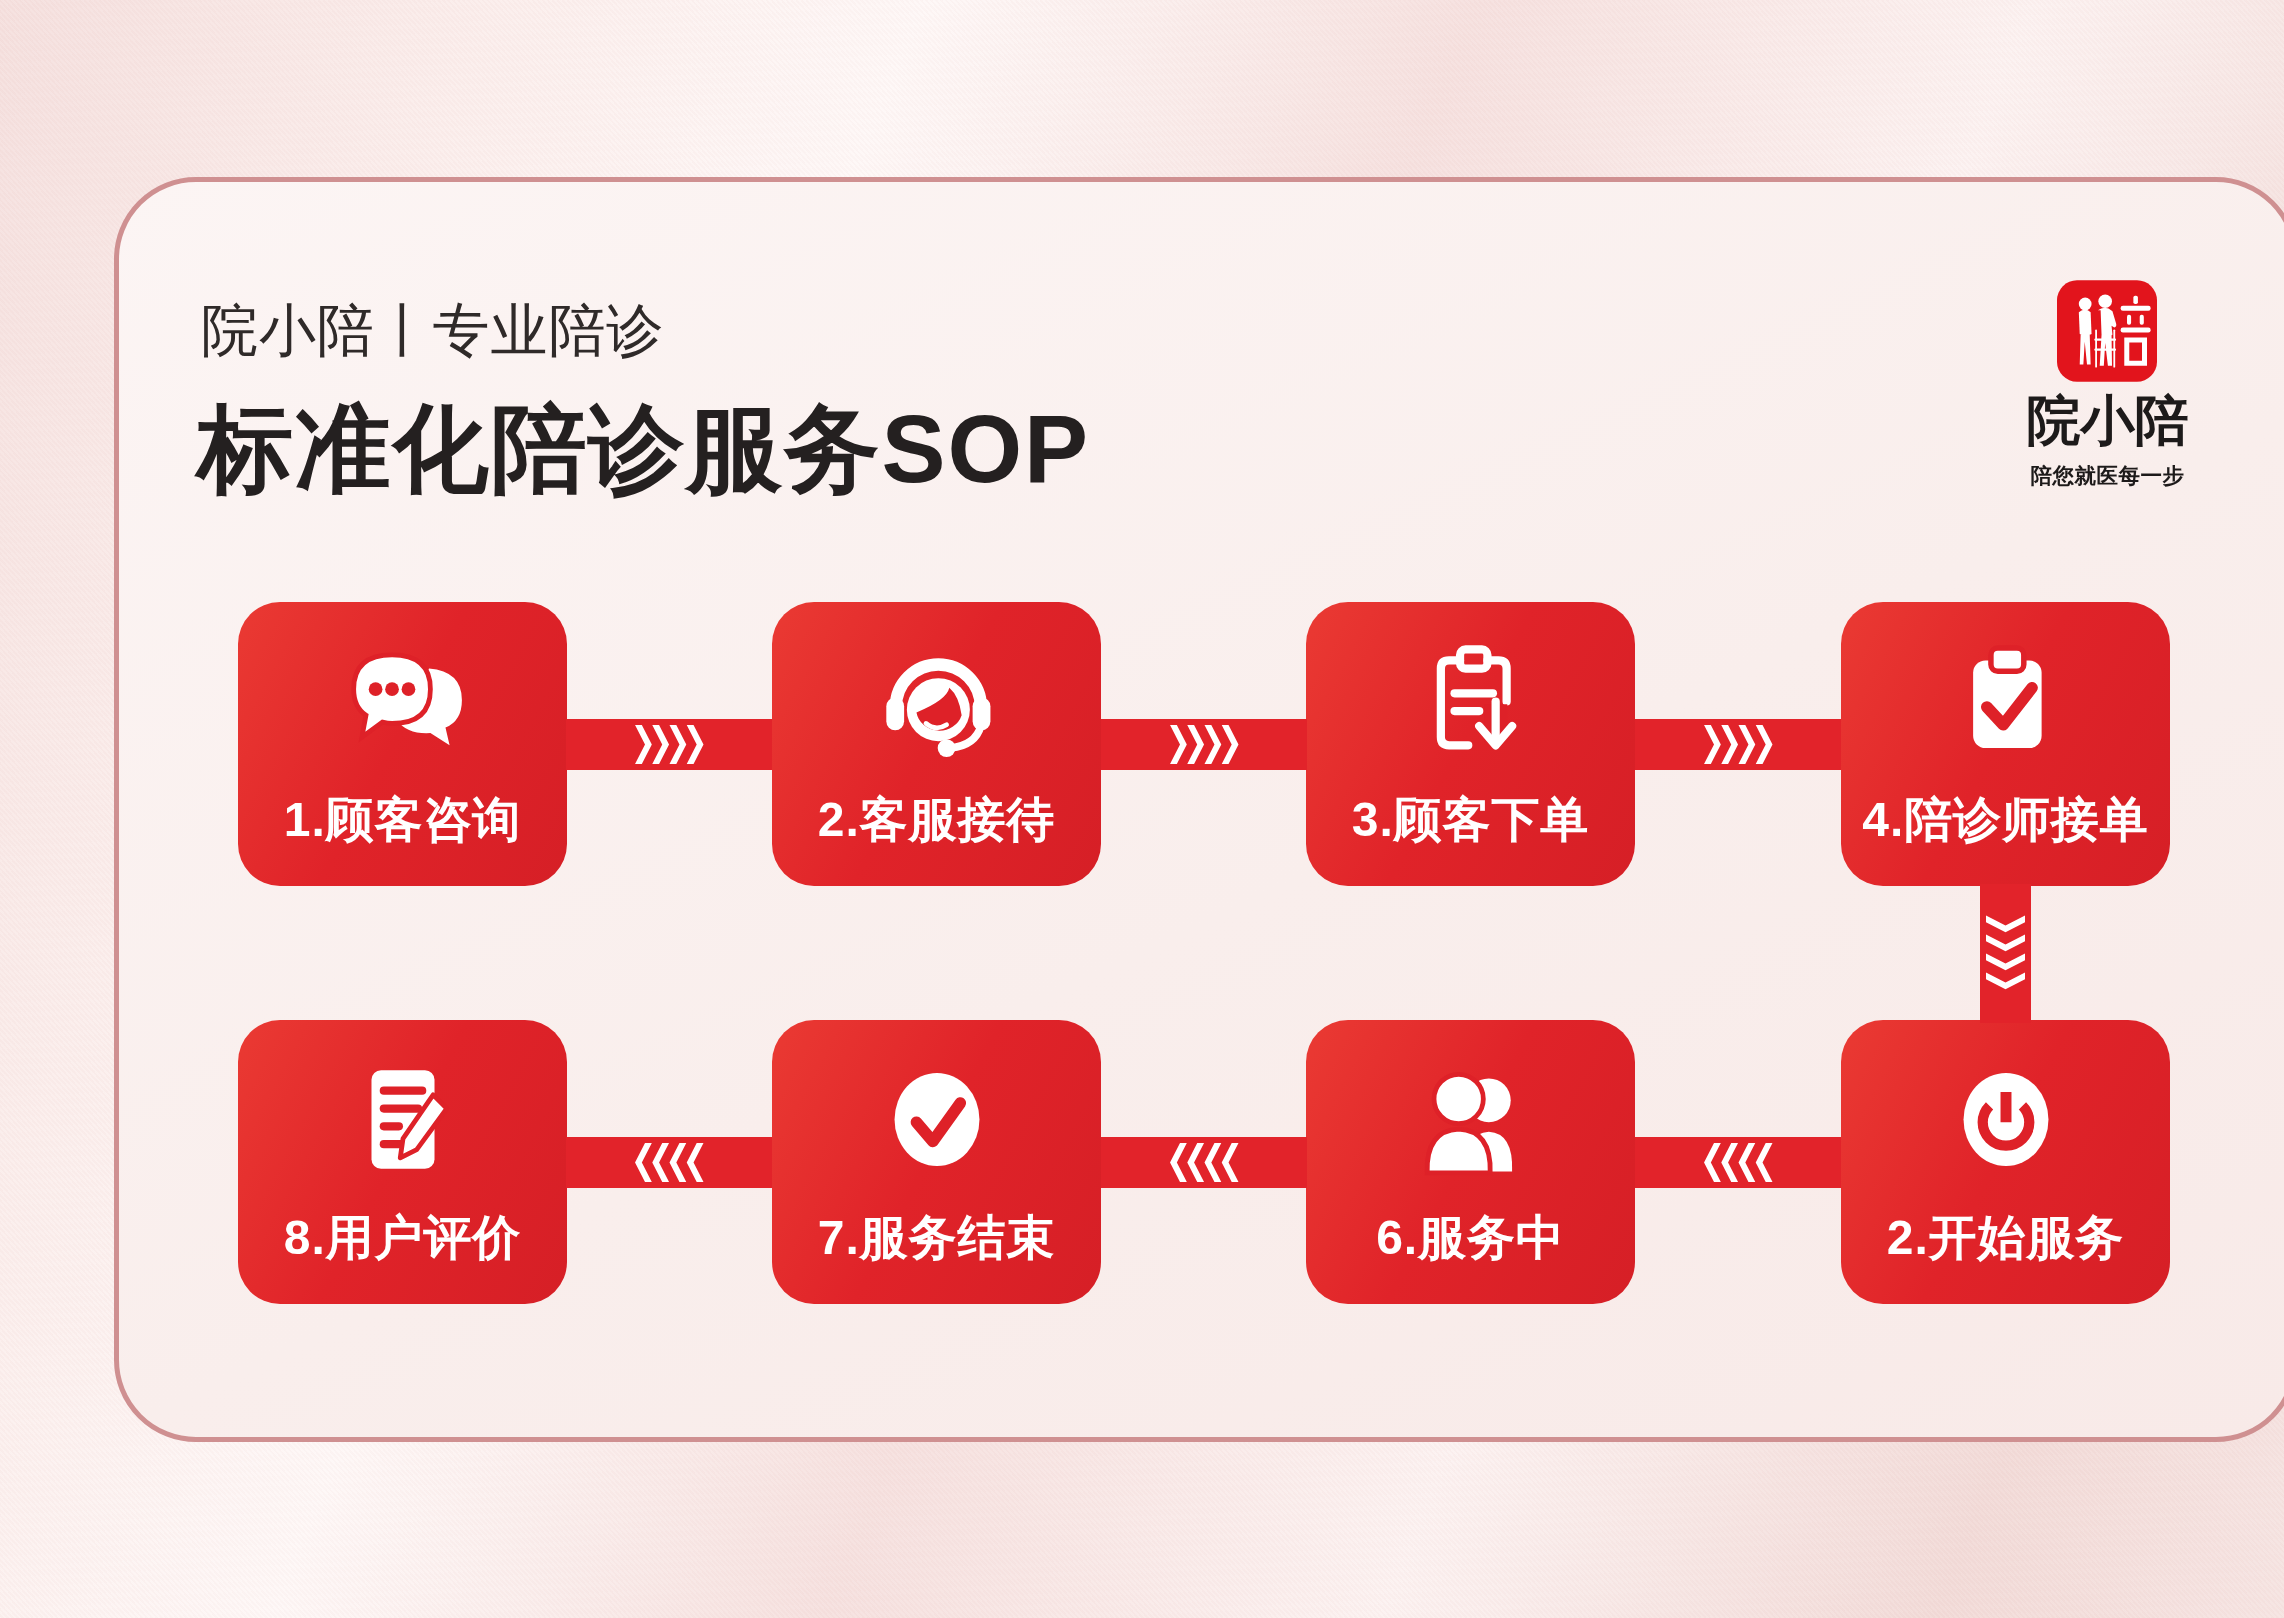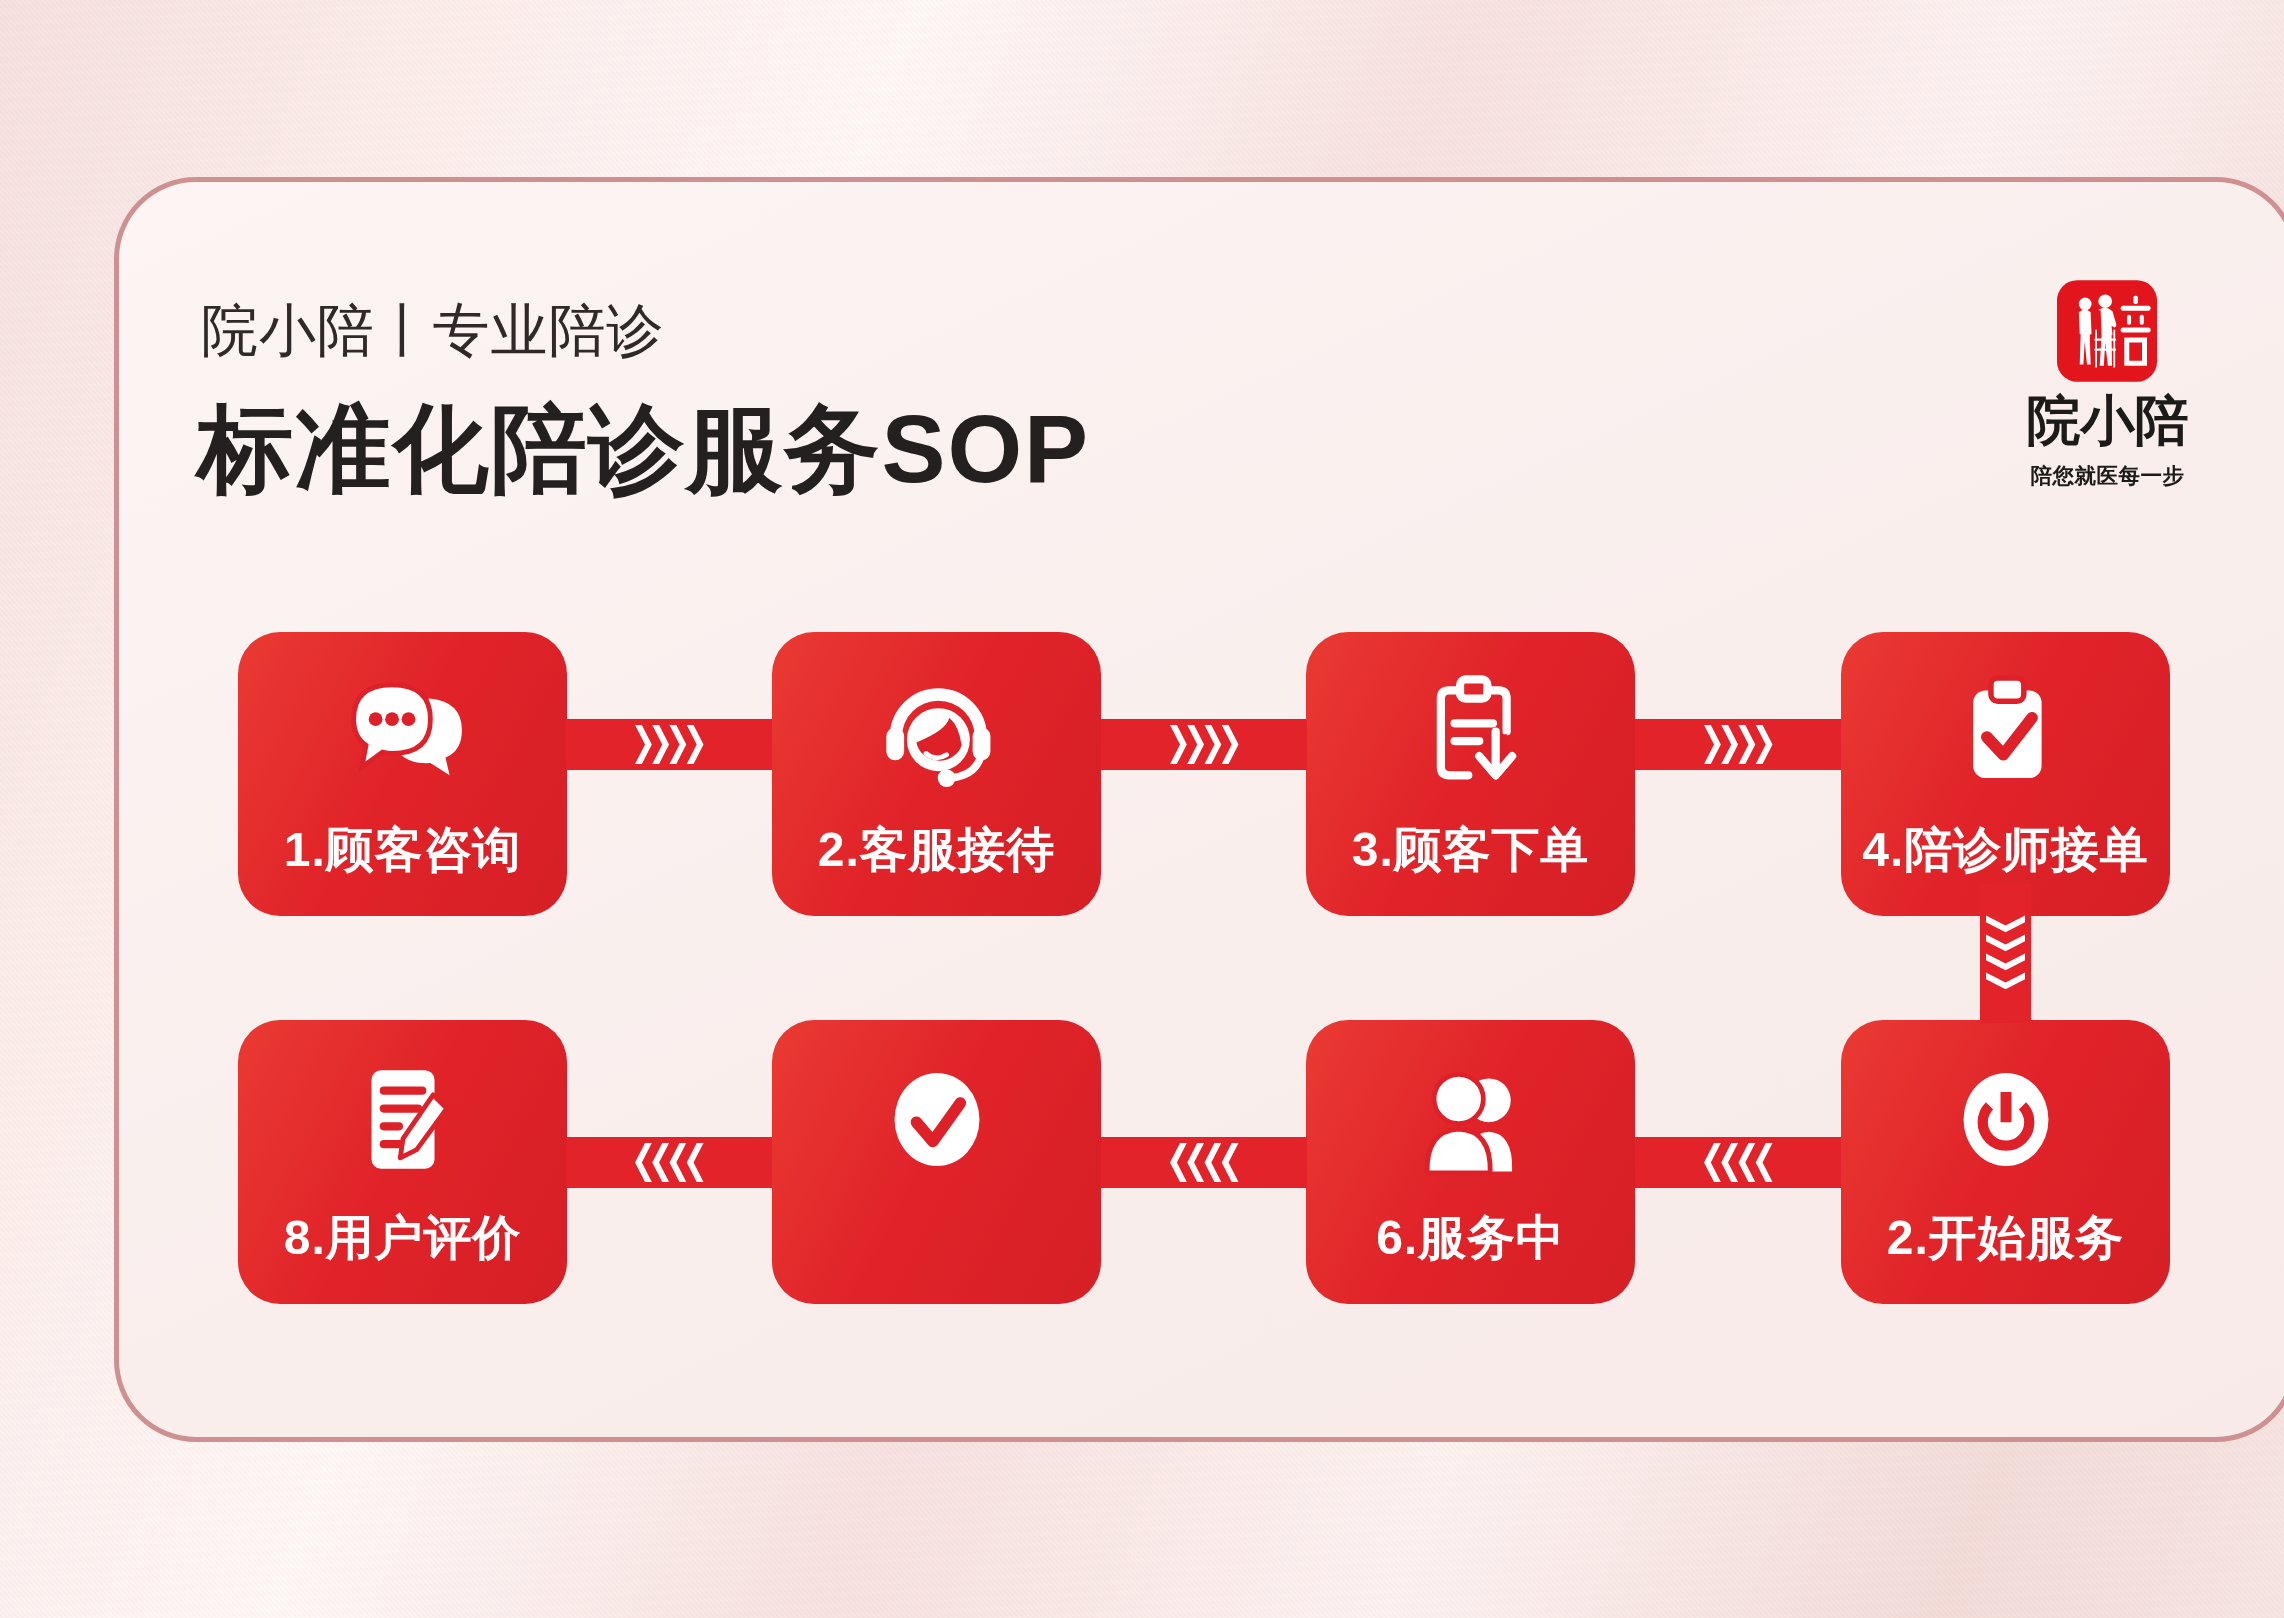--- a/index.html
+++ b/index.html
@@ -38,21 +38,21 @@
   .logo-tagline {
     position:absolute; left:1978px; top:435px; width:259px; text-align:center;
     font-size:21.5px; font-weight:700; color:#1d1a1a; letter-spacing:0.5px;margin-top:26px;
   }
 
   
   .step {
     position:absolute; width:329px; height:284px; border-radius:42px;
     background:linear-gradient(118deg,#ea3a33 0%,#e02329 48%,#d61f26 100%);
   }
-  .r1 { top:632px; } .r2 { top:1020px; }
+  .r1 { top:602px; } .r2 { top:1020px; }
   .c1 { left:238px; } .c2 { left:772px; } .c3 { left:1306px; } .c4 { left:1841px; }
   .step .ic {
     position:absolute; left:50%; top:31px; transform:translateX(-50%);
     width:137px; height:137px;
   }
   .step .lbl {
     position:absolute; left:0; top:186px; width:100%; text-align:center;
     font-size:48px; font-weight:600; color:#ffffff; letter-spacing:0.9px;
   }
 
@@ -179,20 +179,21 @@
     </g>
   </svg>
   <div class="lbl">6.服务中</div>
 </div>
 
 <div class="step r2 c2">
   <svg class="ic" viewBox="0 0 100 100">
     <ellipse cx="50" cy="50" rx="31" ry="34" fill="#ffffff"></ellipse>
     <polyline points="35,52 47,66 67,38" fill="none" stroke="#de2128" stroke-width="8.5" stroke-linecap="round" stroke-linejoin="round"></polyline>
   </svg>
+  <div class="lbl">7.服务结束</div>
 </div>
 
 <div class="step r2 c1">
   <svg class="ic" viewBox="0 0 100 100">
     <rect x="27" y="14" width="46" height="72" rx="7" fill="#ffffff"></rect>
     <g stroke="#de2128" stroke-width="6" stroke-linecap="round">
       <line x1="36" y1="29" x2="64" y2="29"></line>
       <line x1="36" y1="42" x2="61" y2="42"></line>
       <line x1="36" y1="55" x2="47" y2="55"></line>
       <line x1="36" y1="68" x2="50" y2="68"></line>

